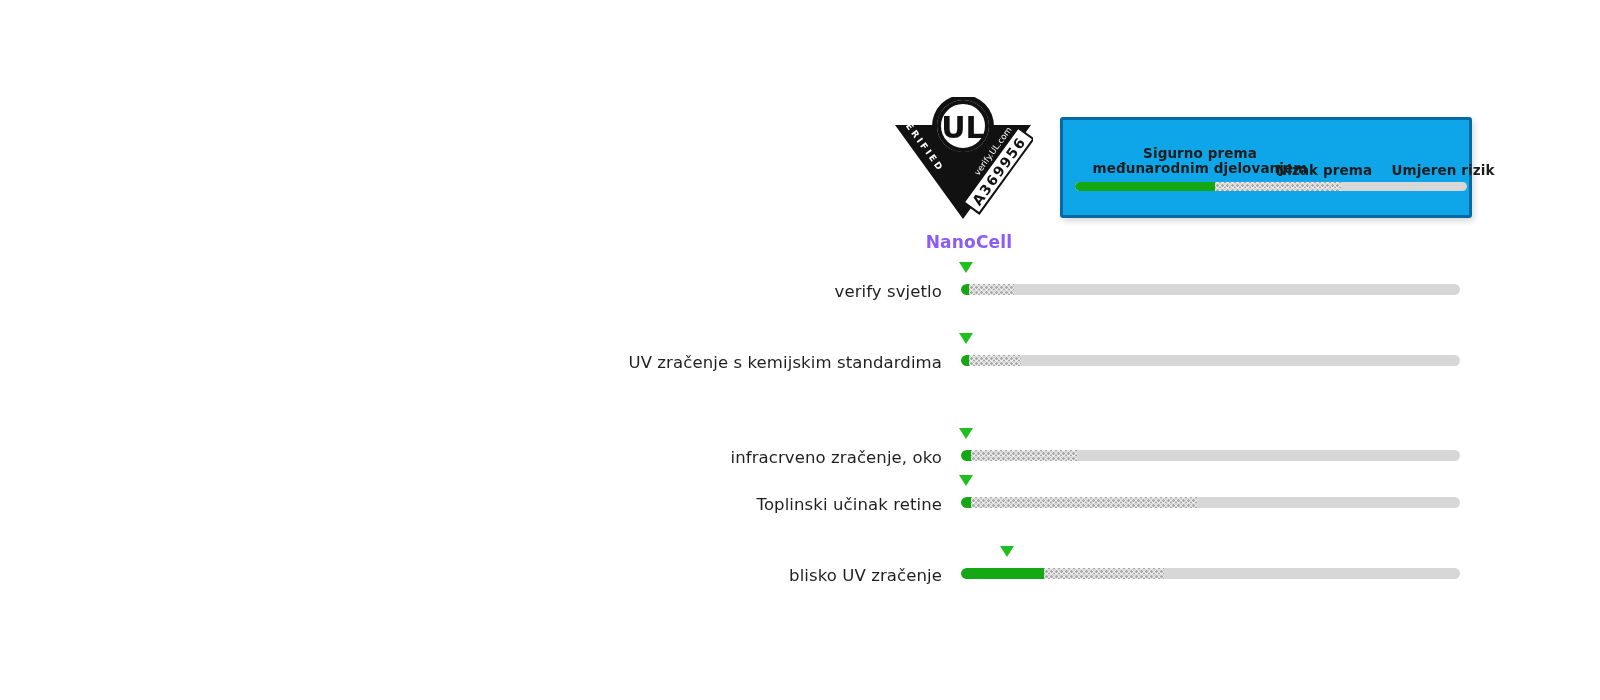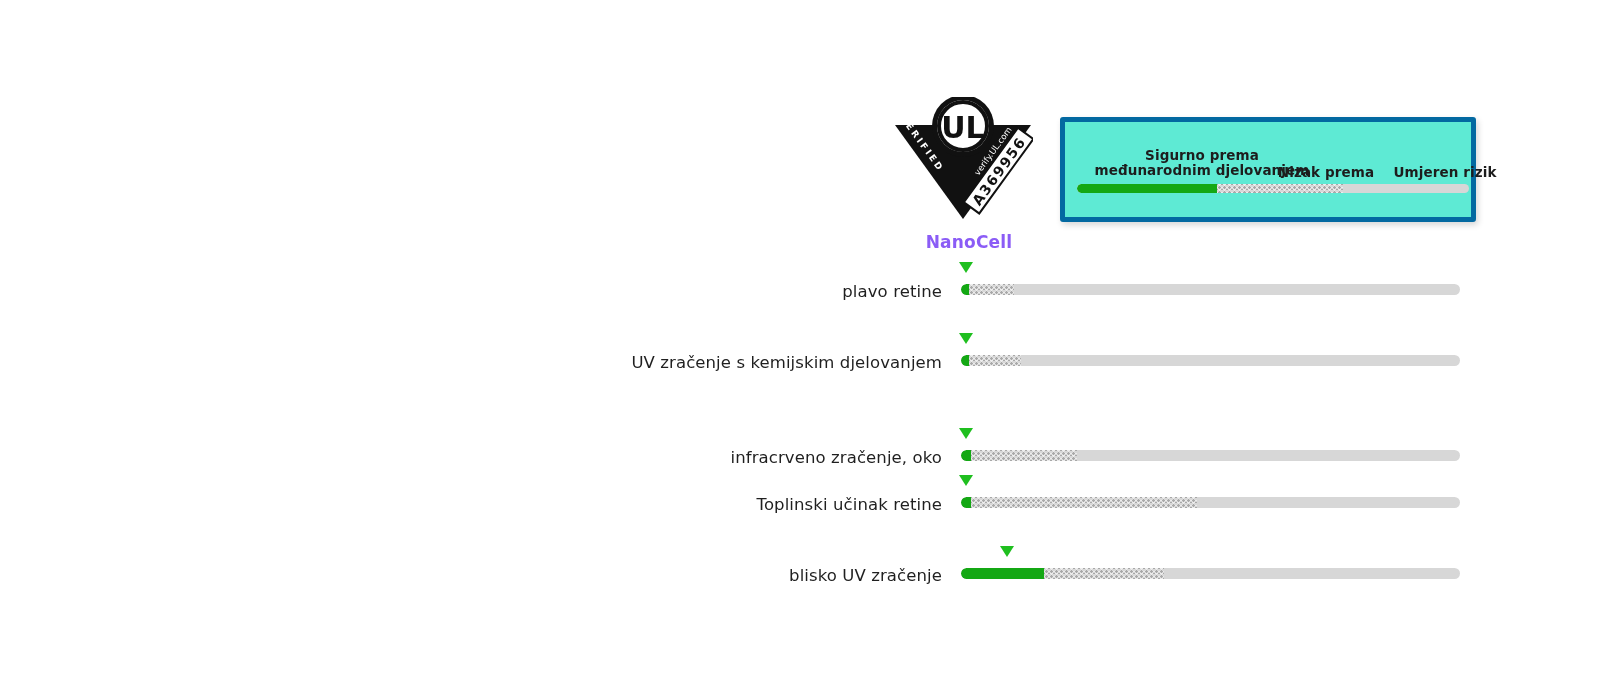--- a/index.html
+++ b/index.html
@@ -11,21 +11,21 @@
   }
   .stage{position:absolute;left:0;top:0;width:1600px;height:700px;}
 
   
   .ul-badge{position:absolute;left:893px;top:97px;width:140px;height:124px;}
   .ul-badge svg{display:block;}
 
   
   .legend-card{
     position:absolute;left:1060px;top:117px;width:406px;height:95px;
-    background:#5eead4;border:5px solid #0369a1;border-radius:3px;
+    background:#0ea5e9;border:3px solid #0369a1;border-radius:3px;
     box-shadow:2px 3px 6px rgba(0,0,0,0.16);
   }
   .legend-labels{position:absolute;left:0;top:0;width:406px;height:60px;}
   .legend-label{
     position:absolute;text-align:center;font-size:13.5px;color:#1d1d1d;
     font-weight:bold;line-height:15px;letter-spacing:0.1px;
   }
   .legend-label.l1{left:2px;top:26px;width:270px;}
   .legend-label.l2{left:166px;top:43px;width:190px;}
   .legend-label.l3{left:290px;top:43px;width:180px;}
@@ -121,30 +121,30 @@
       <div class="legend-seg green" style="width: 139.944px;"></div>
       <div class="legend-seg hatch" style="left: 139.944px; width: 125.832px;"></div>
     </div>
   </div>
 
   <div class="product-title">NanoCell</div>
 
   <div class="rows">
 
     <div class="row" style="top: 272px;">
-      <div class="row-label">plavo retine</div>
+      <div class="row-label">verify svjetlo</div>
       <div class="marker" style="left: 959px;"></div>
       <div class="track">
         <div class="seg green" style="width: 8px;"></div>
         <div class="seg hatch" style="left: 8px; width: 45px;"></div>
       </div>
     </div>
 
     <div class="row" style="top: 343px;">
-      <div class="row-label">UV zračenje s kemijskim djelovanjem</div>
+      <div class="row-label">UV zračenje s kemijskim standardima</div>
       <div class="marker" style="left: 959px;"></div>
       <div class="track">
         <div class="seg green" style="width: 8px;"></div>
         <div class="seg hatch" style="left: 8px; width: 52px;"></div>
       </div>
     </div>
 
     <div class="row" style="top: 438px;">
       <div class="row-label">infracrveno zračenje, oko</div>
       <div class="marker" style="left: 959px;"></div>

